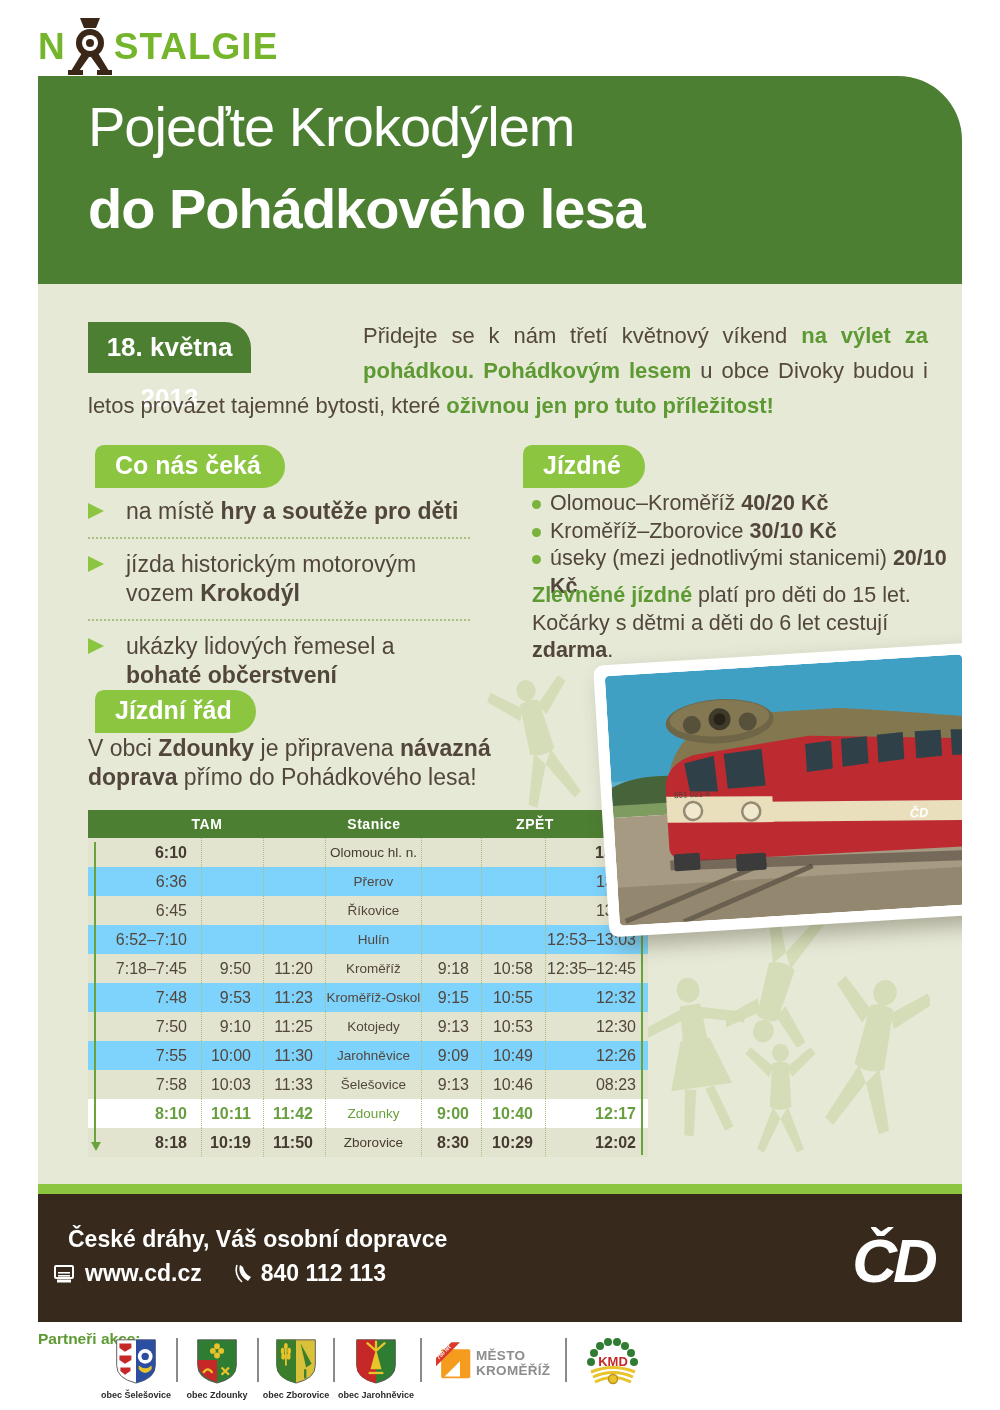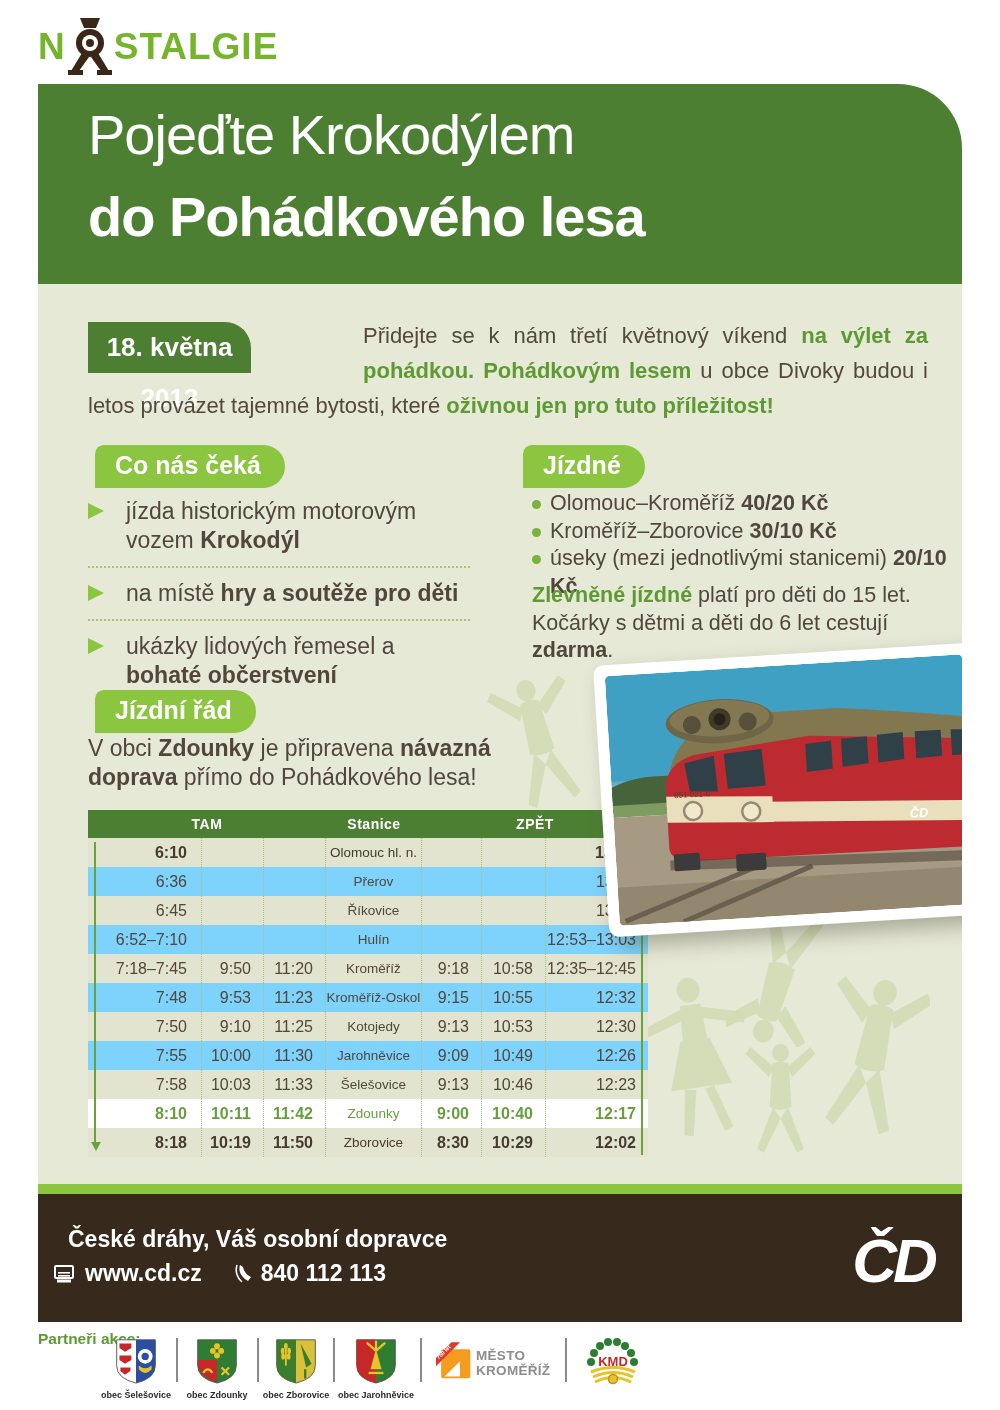--- a/index.html
+++ b/index.html
@@ -3,21 +3,21 @@
 <meta charset="utf-8">
 <style>
   html,body{margin:0;padding:0;}
   .page{position:relative;width:1000px;height:1410px;background:#ffffff;overflow:hidden;
         font-family:"Liberation Sans",sans-serif;color:#52463c;}
   
   .brand{position:absolute;left:38px;top:18px;display:flex;align-items:center;height:58px;}
   .brand-text{font-size:37px;font-weight:bold;color:#74b52c;letter-spacing:1px;}
   .loco-icon{margin:0 2px;}
   
-  .hero{position:absolute;left:38px;top:84px;width:924px;height:234px;background:#4d7f33;
+  .hero{position:absolute;left:38px;top:76px;width:924px;height:234px;background:#4d7f33;
         border-radius:0 64px 0 0;}
   .hero-line1{position:absolute;left:50px;top:18px;font-size:56px;color:#ffffff;letter-spacing:-1px;}
   .hero-line2{position:absolute;left:50px;top:100px;font-size:56px;color:#ffffff;font-weight:bold;letter-spacing:-1px;}
   
   .bodyarea{position:absolute;left:38px;top:284px;width:924px;height:900px;background:#e6e9d6;overflow:hidden;}
   .sil{position:absolute;z-index:0;opacity:.9;}
   
   .intro-p{position:absolute;left:50px;top:34px;width:840px;margin:0;font-size:22px;line-height:35px;
            text-align:justify;color:#54483c;z-index:2;}
   .date-badge{float:left;width:163px;height:51px;margin:4px 112px 4px 0;background:#4d7f33;
@@ -155,22 +155,22 @@
         <use href="#kid1" transform="rotate(12 50 75)"></use>
       </svg>
 
     <p class="intro-p">
       <span class="date-badge">18. května 2013</span>
       <span>Přidejte se k nám třetí květnový víkend </span><span class="gb">na výlet za pohádkou. Pohádkovým lesem</span><span> u obce Divoky budou i letos provázet tajemné bytosti, které </span><span class="gb">oživnou jen pro tuto příležitost!</span>
     </p>
 
     <div class="tag tag-program">Co nás čeká</div>
     <ul class="program-list">
+      <li><span>na místě </span><span class="bb">hry a soutěže pro děti</span></li>
       <li><span>jízda historickým motorovým vozem </span><span class="bb">Krokodýl</span></li>
-      <li><span>na místě </span><span class="bb">hry a soutěže pro děti</span></li>
       <li><span>ukázky lidových řemesel a </span><span class="bb">bohaté občerstvení</span></li>
     </ul>
 
     <div class="tag tag-fares">Jízdné</div>
     <ul class="fares-list">
       <li><span>Olomouc–Kroměříž </span><span class="bb">40/20 Kč</span></li>
       <li><span>Kroměříž–Zborovice </span><span class="bb">30/10 Kč</span></li>
       <li><span>úseky (mezi jednotlivými stanicemi) </span><span class="bb">20/10 Kč</span></li>
     </ul>
     <p class="fares-note">
@@ -307,21 +307,21 @@
             <div class="tt-cell c5 time">10:49</div>
             <div class="tt-cell c6 time">12:26</div>
           </div>
           <div class="tt-row odd">
             <div class="tt-cell c0 time">7:58</div>
             <div class="tt-cell c1 time">10:03</div>
             <div class="tt-cell c2 time">11:33</div>
             <div class="tt-cell c3 station">Šelešovice</div>
             <div class="tt-cell c4 time">9:13</div>
             <div class="tt-cell c5 time">10:46</div>
-            <div class="tt-cell c6 time">12:23</div>
+            <div class="tt-cell c6 time">08:23</div>
           </div>
           <div class="tt-row even highlight">
             <div class="tt-cell c0 time">8:10</div>
             <div class="tt-cell c1 time">10:11</div>
             <div class="tt-cell c2 time">11:42</div>
             <div class="tt-cell c3 station">Zdounky</div>
             <div class="tt-cell c4 time">9:00</div>
             <div class="tt-cell c5 time">10:40</div>
             <div class="tt-cell c6 time">12:17</div>
           </div>

